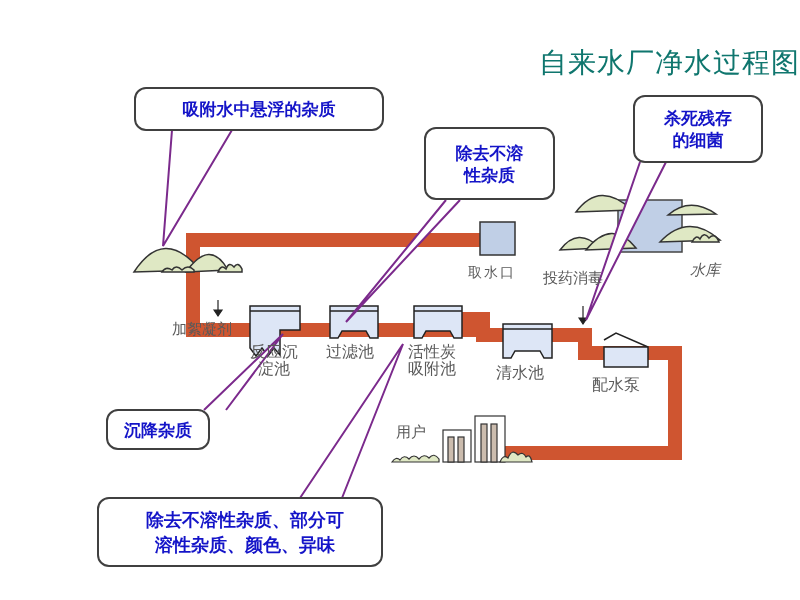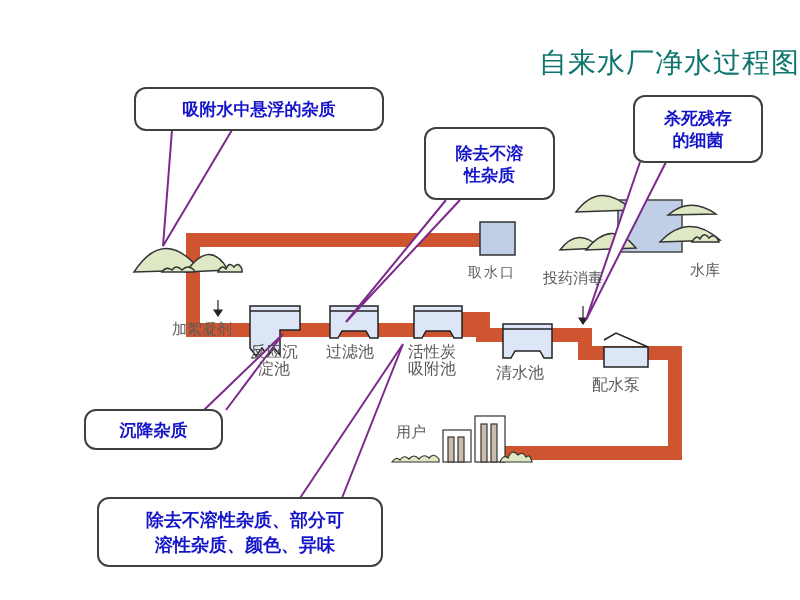--- a/index.html
+++ b/index.html
@@ -114,30 +114,30 @@
   <span>吸附水中悬浮的杂质</span>
 </div>
 <div class="callout" style="left:424px; top:127px; width:131px; height:73px; flex-direction:column;">
   <span>除去不溶</span>
   <span>性杂质</span>
 </div>
 <div class="callout" style="left:619px; top:95px; width:130px; height:68px; flex-direction:column;margin-left:14px;">
   <span>杀死残存</span>
   <span>的细菌</span>
 </div>
-<div class="callout" style="left:84px; top:409px; width:139px; height:41px;align-items:center;">
+<div class="callout" style="left:106px; top:409px; width:104px; height:41px;align-items:center;">
   <span>沉降杂质</span>
 </div>
 <div class="callout" style="left:97px; top:497px; width:286px; height:70px; flex-direction:column; font-size:18px; line-height:25px;padding-left:10px;">
   <span>除去不溶性杂质、部分可</span>
   <span>溶性杂质、颜色、异味</span>
 </div>
 
 <div class="lbl" style="left:468px; top:264px; font-size:14px; letter-spacing:2px;">取水口</div>
-<div class="lbl" style="left:690px; top:262px;">水库</div>
+<div class="lbl" style="left:690px; top:262px;font-style:italic;">水库</div>
 <div class="lbl" style="left:172px; top:277px;margin-top:44px;">加絮凝剂</div>
 <div class="lbl" style="left:543px; top:270px;">投药消毒</div>
 <div class="lbl" style="left:250px; top:343px; font-size:16px;">
   <div>反应沉</div>
   <div>淀池</div>
 </div>
 <div class="lbl" style="left:326px; top:343px; font-size:16px;">过滤池</div>
 <div class="lbl" style="left:408px; top:343px; font-size:16px;">
   <div>活性炭</div>
   <div>吸附池</div>

